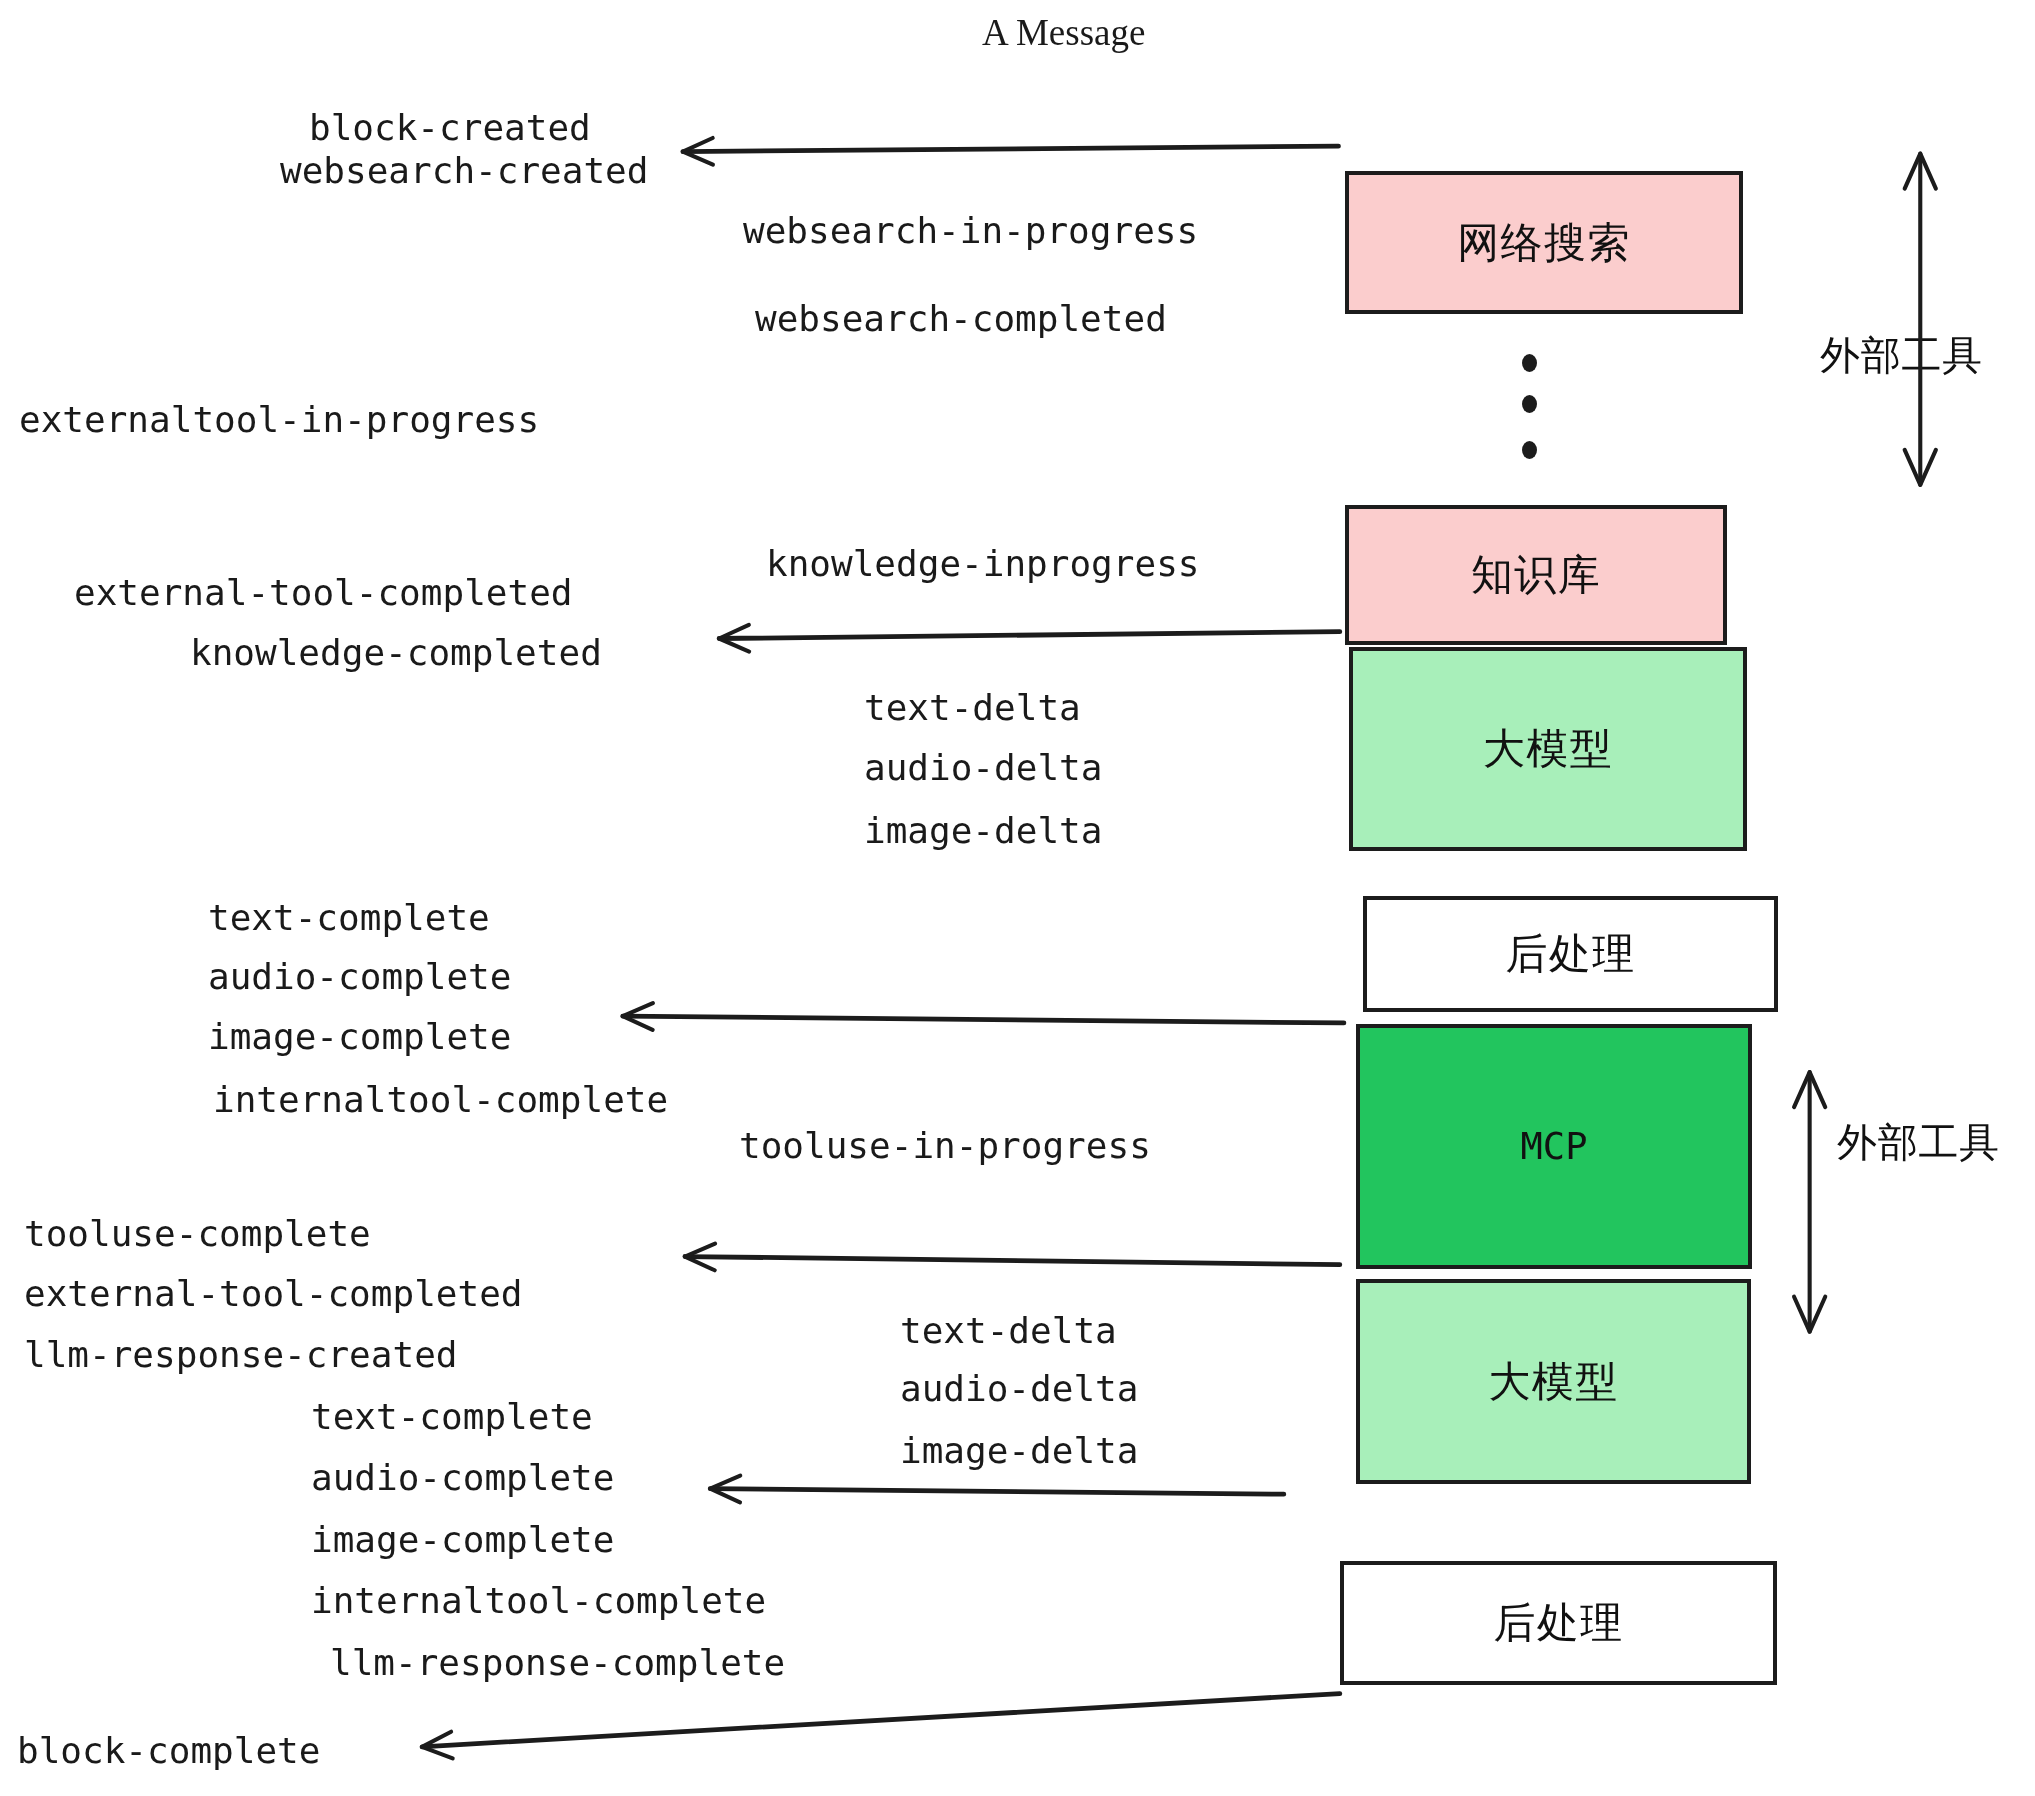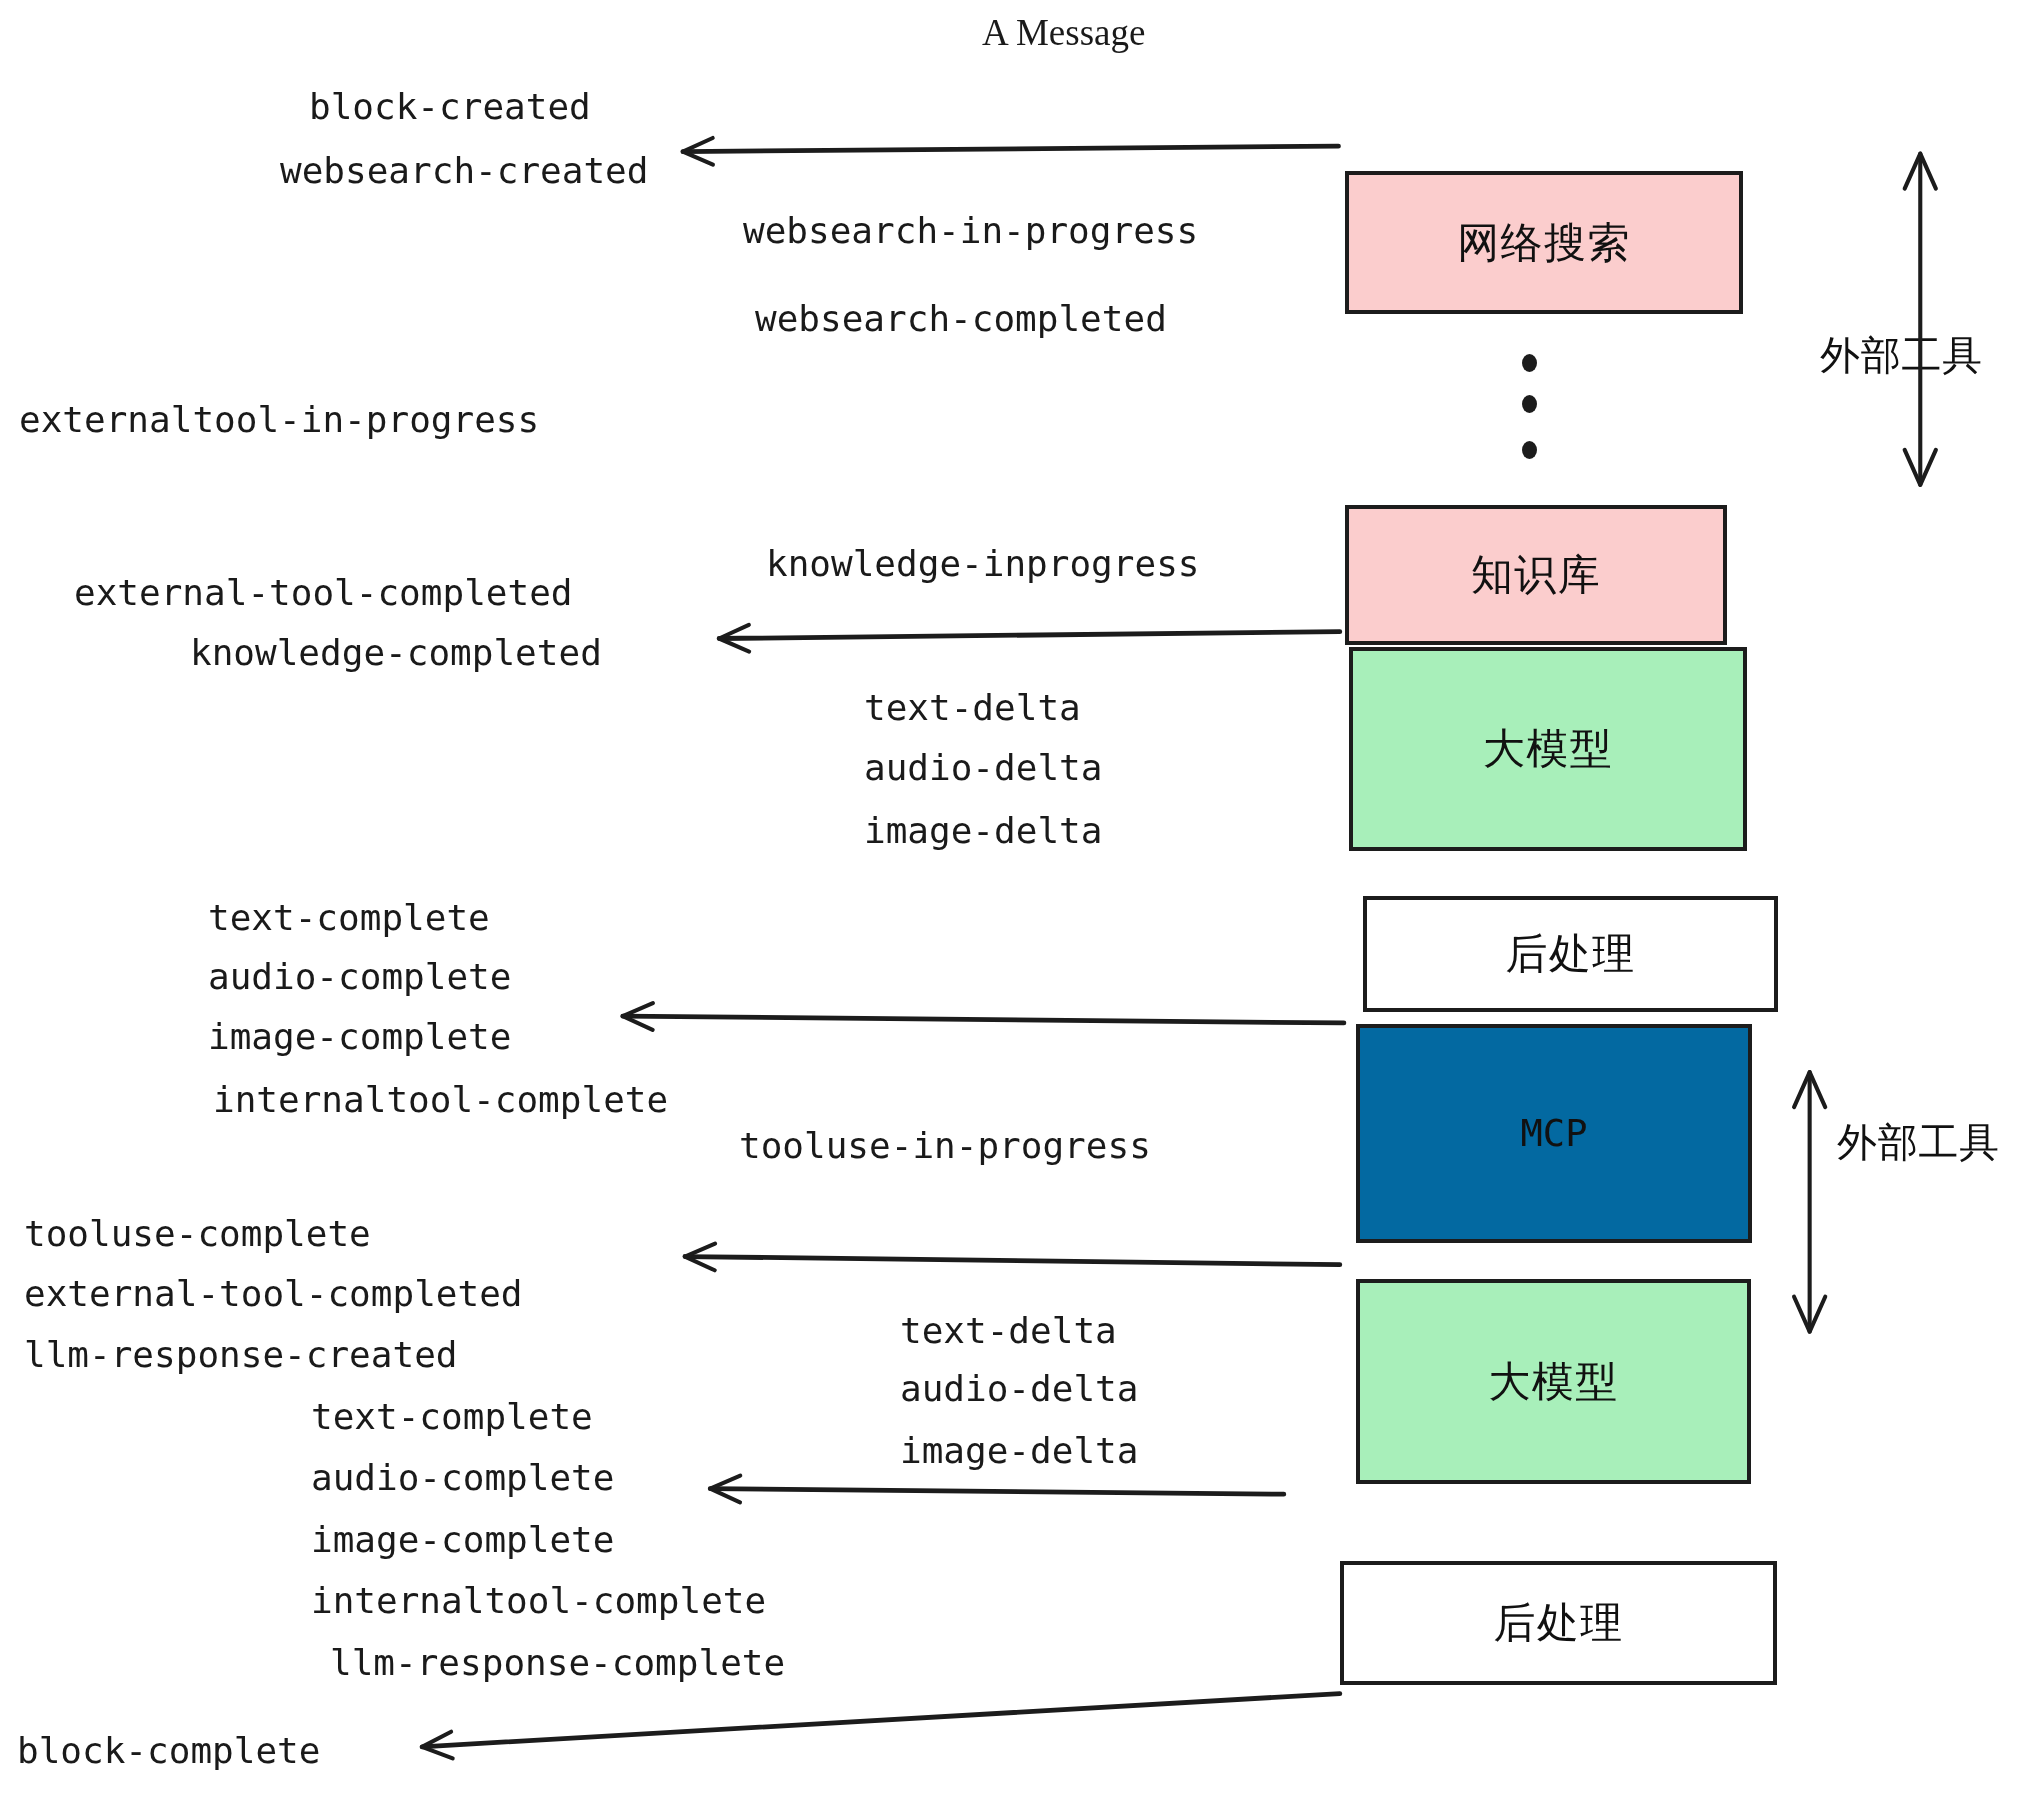--- a/index.html
+++ b/index.html
@@ -84,32 +84,32 @@
       </div>
       <div class="node" style="left: 1345px; top: 505px; width: 382px; height: 140px; background: rgb(251, 205, 205);">
         <span>知识库</span>
       </div>
       <div class="node" style="left: 1349px; top: 647px; width: 398px; height: 204px; background: rgb(168, 239, 186);">
         <span>大模型</span>
       </div>
       <div class="node" style="left: 1363px; top: 896px; width: 415px; height: 116px; background: rgb(255, 255, 255);">
         <span>后处理</span>
       </div>
-      <div class="node latin" style="left: 1356px; top: 1024px; width: 396px; height: 219px; background: #0369a1; justify-content: center;">
+      <div class="node latin" style="left: 1356px; top: 1024px; width: 396px; height: 245px; background: #22c55e; justify-content: center;">
         <span>MCP</span>
       </div>
       <div class="node" style="left: 1356px; top: 1279px; width: 395px; height: 205px; background: rgb(168, 239, 186);">
         <span>大模型</span>
       </div>
       <div class="node" style="left: 1340px; top: 1561px; width: 437px; height: 124px; background: rgb(255, 255, 255);">
         <span>后处理</span>
       </div>
     </div>
   <div id="events-layer">
-      <div class="evt" style="left: 309px; top: 89px;">block-created</div>
+      <div class="evt" style="left: 309px; top: 110px;">block-created</div>
       <div class="evt" style="left: 280px; top: 153px;">websearch-created</div>
       <div class="evt" style="left: 743px; top: 213px; text-align: right;">websearch-in-progress</div>
       <div class="evt" style="left: 755px; top: 301px;">websearch-completed</div>
       <div class="evt" style="left: 19px; top: 402px;">externaltool-in-progress</div>
       <div class="evt" style="left: 766px; top: 546px;">knowledge-inprogress</div>
       <div class="evt" style="left: 74px; top: 575px;">external-tool-completed</div>
       <div class="evt" style="left: 190px; top: 635px;">knowledge-completed</div>
       <div class="evt" style="left: 864px; top: 690px;">text-delta</div>
       <div class="evt" style="left: 864px; top: 750px;">audio-delta</div>
       <div class="evt" style="left: 864px; top: 813px;">image-delta</div>

